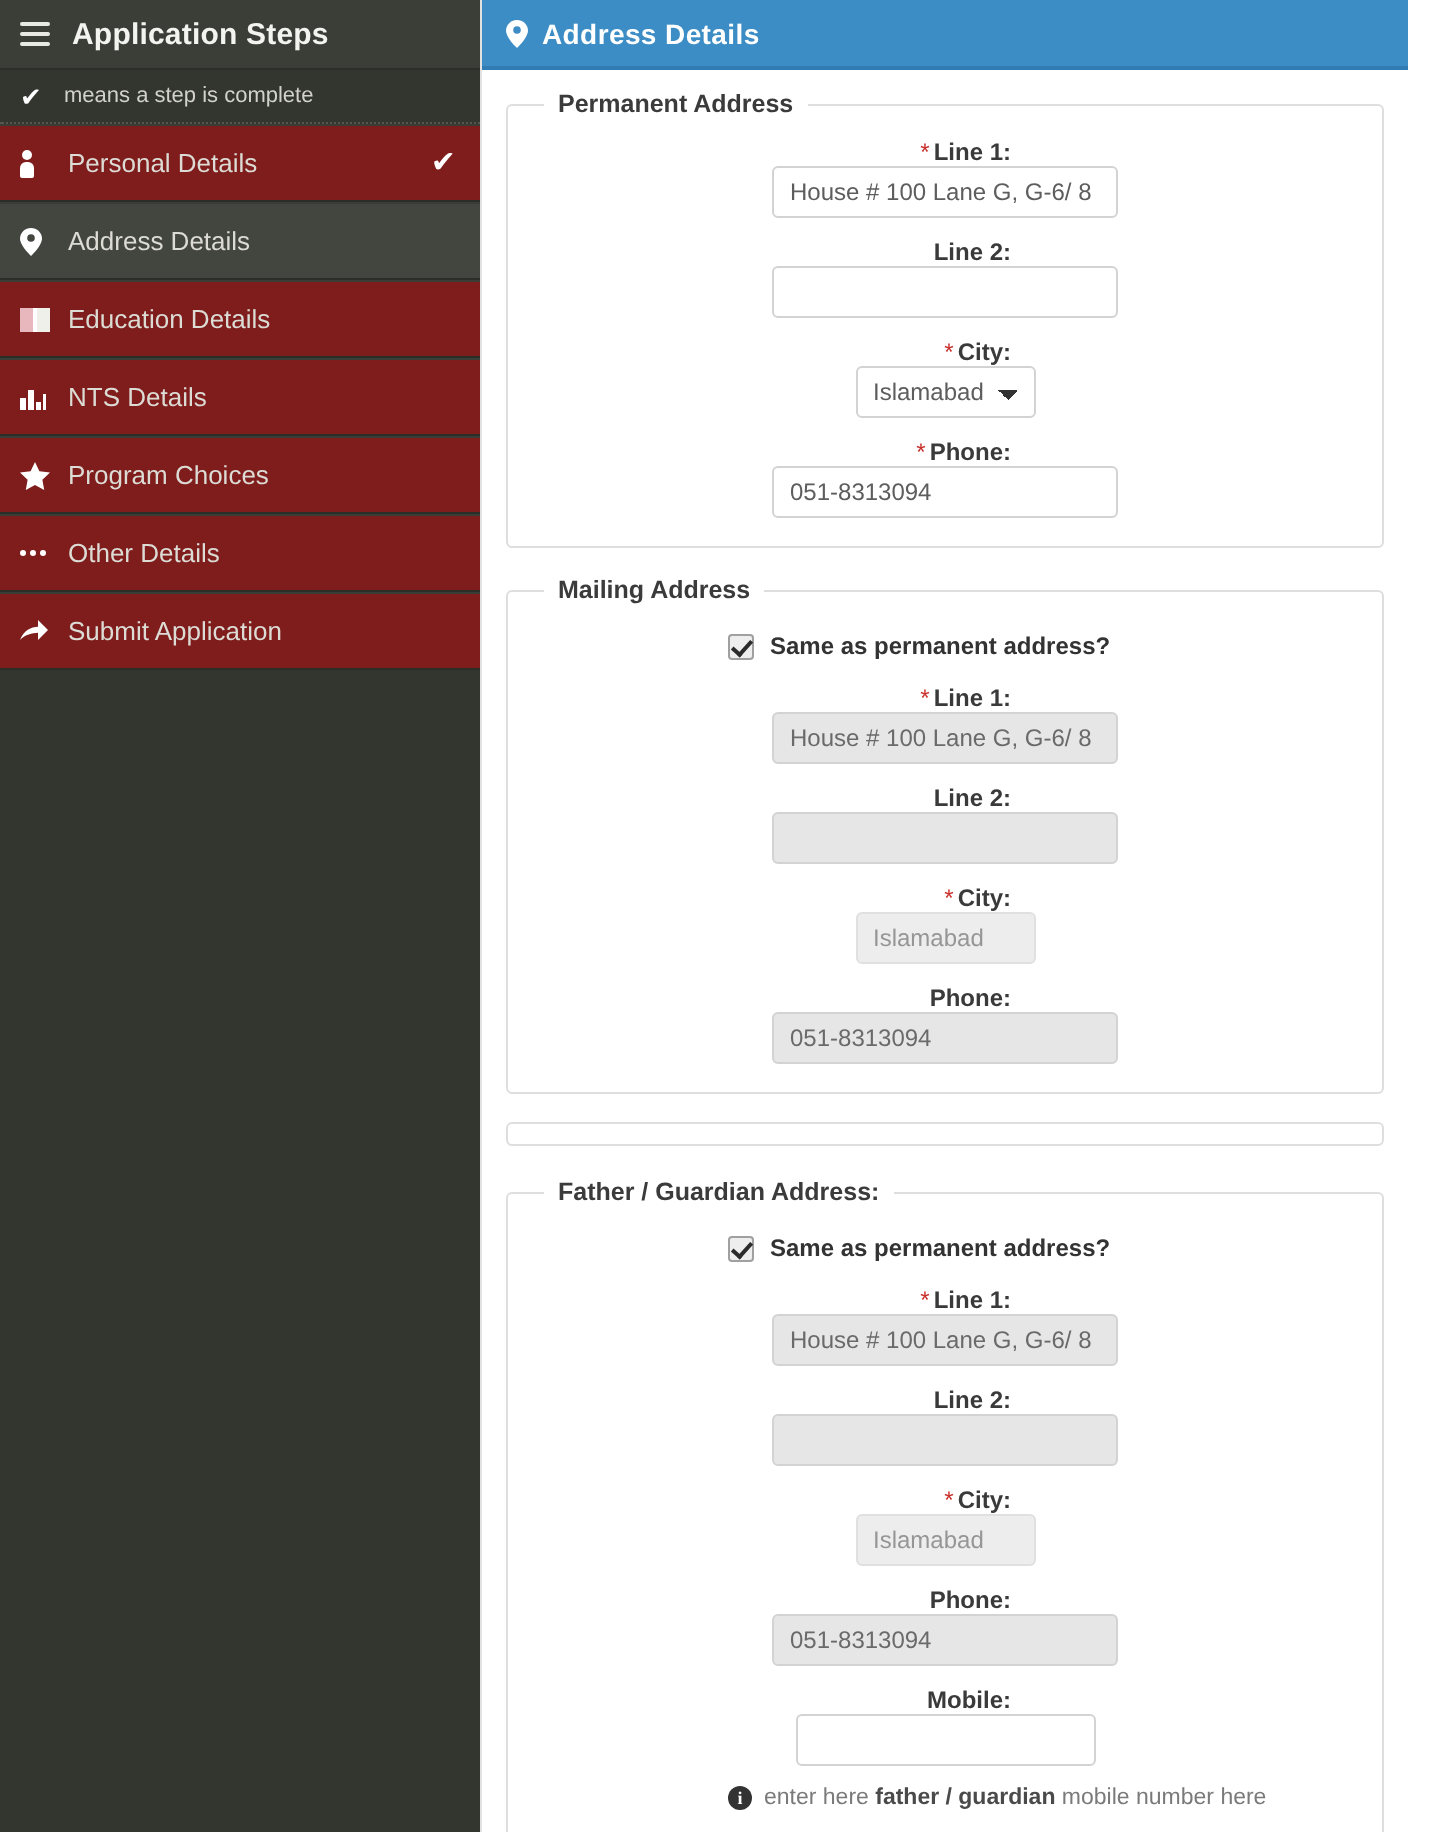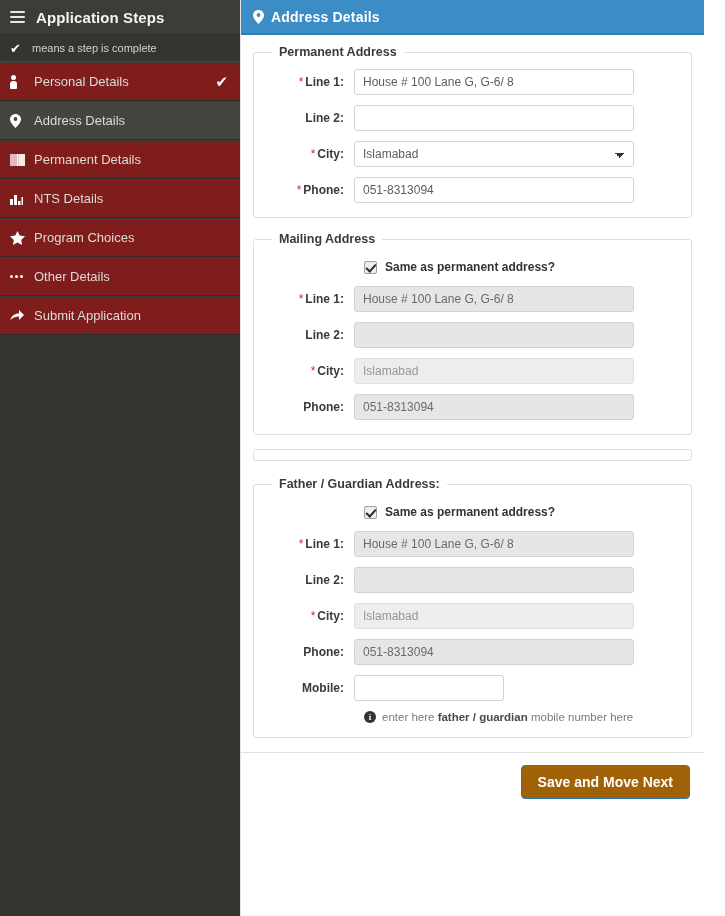--- a/index.html
+++ b/index.html
@@ -157,20 +157,21 @@
     margin: 0 0 16px 0;
     padding: 0;
     height: 12px;
   }
 
   .form-row {
     display: flex;
     align-items: center;
     margin-bottom: 10px;
     min-height: 26px;
+    flex-direction: column;
   }
   .form-row:last-child { margin-bottom: 0; }
   .f-label {
     width: 86px;
     min-width: 86px;
     text-align: right;
     padding-right: 10px;
     font-size: 12px;
     font-weight: bold;
     color: #3a3a3a;
@@ -317,21 +318,21 @@
     </div>
 
     <div class="step">
       <span class="s-icon">
         <svg width="15" height="14" viewBox="0 0 15 14">
           <path d="M0 1h6.5v12H0z" fill="#e8b6bd"></path>
           <path d="M8.5 1H15v12H8.5z" fill="#f0f0ea"></path>
           <path d="M6.5 1h2v12h-2z" fill="#ffffff"></path>
         </svg>
       </span>
-      <span class="s-label">Permanent Details</span>
+      <span class="s-label">Education Details</span>
       <span class="s-done"></span>
     </div>
 
     <div class="step">
       <span class="s-icon">
         <svg width="13" height="12" viewBox="0 0 13 12">
           <rect x="0" y="6" width="3" height="6" fill="#fff"></rect>
           <rect x="4" y="2" width="3" height="10" fill="#fff"></rect>
           <rect x="8" y="8" width="2.5" height="4" fill="#fff"></rect>
           <rect x="11.5" y="4" width="1.5" height="8" fill="#fff"></rect>

